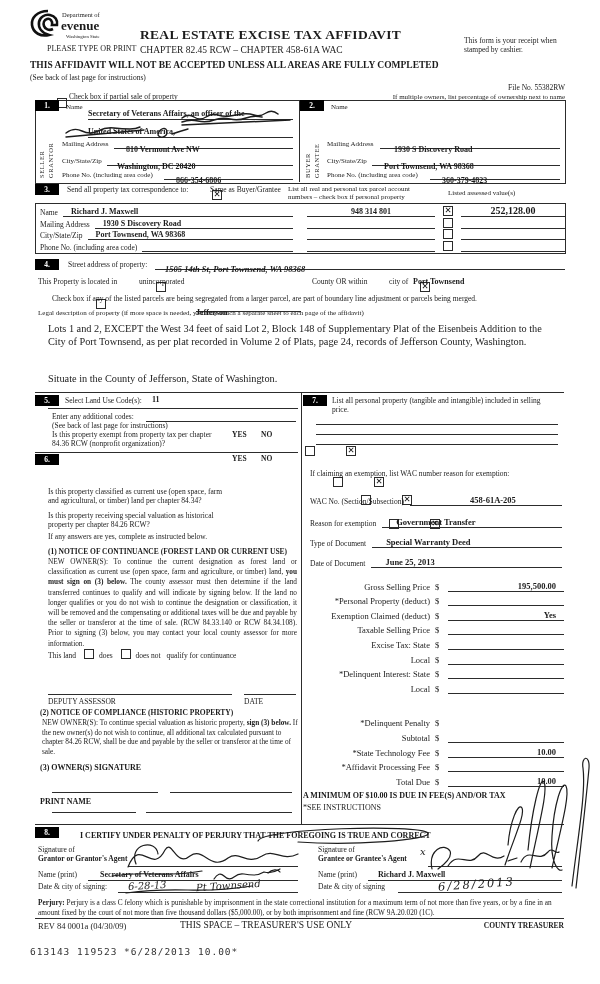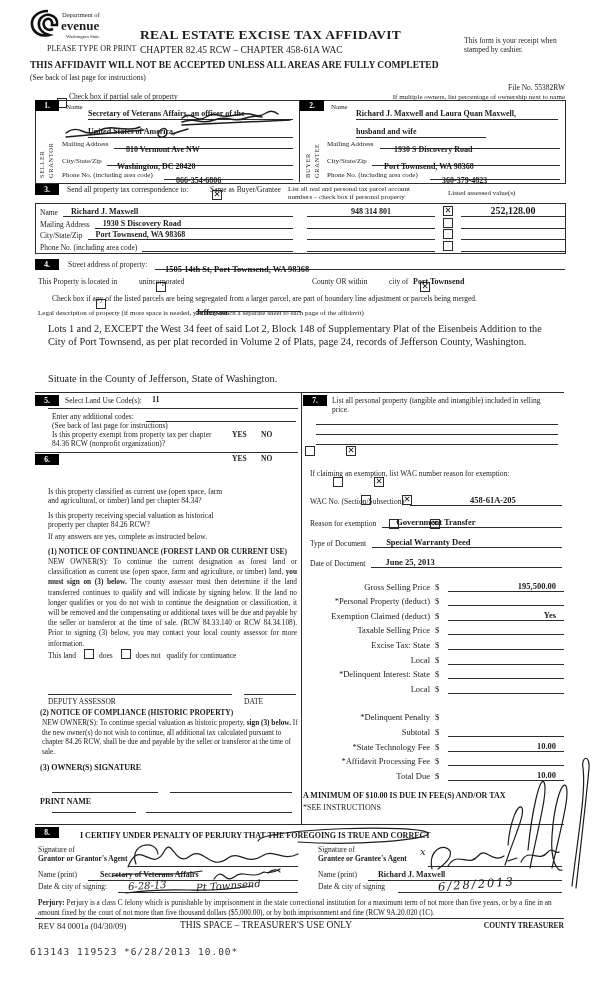--- a/index.html
+++ b/index.html
@@ -92,24 +92,20 @@
   <div class="abs t7" style="left:62px;top:140px;">Mailing Address</div>
   <span class="abs line" style="left:114px;top:138px;width:179px;height:10px;"><b class="t8" style="padding-left:12px;">810 Vermont Ave NW</b></span>
   <div class="abs t7" style="left:62px;top:157px;">City/State/Zip</div>
   <span class="abs line" style="left:107px;top:155px;width:186px;height:10px;"><b class="t8" style="padding-left:10px;">Washington, DC 20420</b></span>
   <div class="abs t7" style="left:62px;top:171px;">Phone No. (including area code)</div>
   <span class="abs line" style="left:164px;top:169px;width:129px;height:10px;"><b class="t8" style="padding-left:12px;">866-354-6806</b></span>
 
   
   <div class="abs numbox" style="left:300px;top:100px;">2.</div>
   <div class="abs t7" style="left:331px;top:103px;">Name</div>
-  <div class="abs" style="left:356px;top:102px;width:202px;">
-    <span class="line b t8" style="width:202px;">Richard J. Maxwell and Laura Quan Maxwell,</span>
-    <span class="line b t8" style="width:130px;">husband and wife</span>
-  </div>
   <div class="abs" style="left:303px;top:126px;height:52px;display:flex;">
     <span class="vert">BUYER</span>
     <span class="vert">GRANTEE</span>
   </div>
   <div class="abs t7" style="left:327px;top:140px;">Mailing Address</div>
   <span class="abs line" style="left:380px;top:138px;width:180px;height:10px;"><b class="t8" style="padding-left:14px;">1930 S Discovery Road</b></span>
   <div class="abs t7" style="left:327px;top:157px;">City/State/Zip</div>
   <span class="abs line" style="left:372px;top:155px;width:188px;height:10px;"><b class="t8" style="padding-left:12px;">Port Townsend, WA 98368</b></span>
   <div class="abs t7" style="left:327px;top:171px;">Phone No. (including area code)</div>
   <span class="abs line" style="left:430px;top:169px;width:130px;height:10px;"><b class="t8" style="padding-left:12px;">360-379-4823</b></span>
@@ -150,21 +146,21 @@
       <span class="pline1"></span>
       <span class="pmid"></span>
       <span class="pcb"><span class="cb"></span></span>
       <span class="pval"></span>
     </div>
   </div>
 
   
   <div class="abs numbox" style="left:35px;top:259px;">4.</div>
   <span class="abs t75" style="left:68px;top:260px;">Street address of property:</span>
-  <span class="abs line" style="left:155px;top:258px;width:410px;height:11px;"><b class="t85" style="padding-left:10px;">1505 14th St, Port Townsend, WA  98368</b></span>
+  <span class="abs line" style="left:155px;top:258px;width:410px;height:11px;"><b class="t85" style="padding-left:10px;font-style:italic;">1505 14th St, Port Townsend, WA  98368</b></span>
   <span class="abs t75" style="left:38px;top:277px;">This Property is located in</span>
   <span class="cb abs" style="left:128px;top:277px;"></span>
   <span class="abs t75" style="left:139px;top:277px;">unincorporated</span>
   <span class="abs line ctr" style="left:196px;top:276px;width:105px;height:10px;margin-top:25px;"><b class="t8">Jefferson</b></span>
   <span class="abs t75" style="left:312px;top:277px;">County OR  within</span>
   <span class="cb x abs" style="left:378px;top:277px;"></span>
   <span class="abs t75" style="left:389px;top:277px;">city of</span>
   <b class="abs t8" style="left:413px;top:277px;">Port Townsend</b>
   <span class="cb abs" style="left:40px;top:294px;"></span>
   <div class="abs t75" style="left:52px;top:294px;width:512px;">Check box if any of the listed parcels are being segregated from a larger parcel, are part of boundary line adjustment or parcels being merged.</div>
@@ -290,21 +286,21 @@
     <div class="mrow">
         <span class="mlab">*Delinquent Interest:  State</span>
         <span class="mdol">$</span>
         <span class="mline"></span>
       </div>
     <div class="mrow">
         <span class="mlab">Local</span>
         <span class="mdol">$</span>
         <span class="mline"></span>
       </div>
-    <div class="mrow" style="margin-top:14px;">
+    <div class="mrow" style="margin-top:20px;">
         <span class="mlab">*Delinquent Penalty</span>
         <span class="mdol">$</span>
         <span class="mline noline"></span>
       </div>
     <div class="mrow">
         <span class="mlab">Subtotal</span>
         <span class="mdol">$</span>
         <span class="mline"></span>
       </div>
     <div class="mrow">

